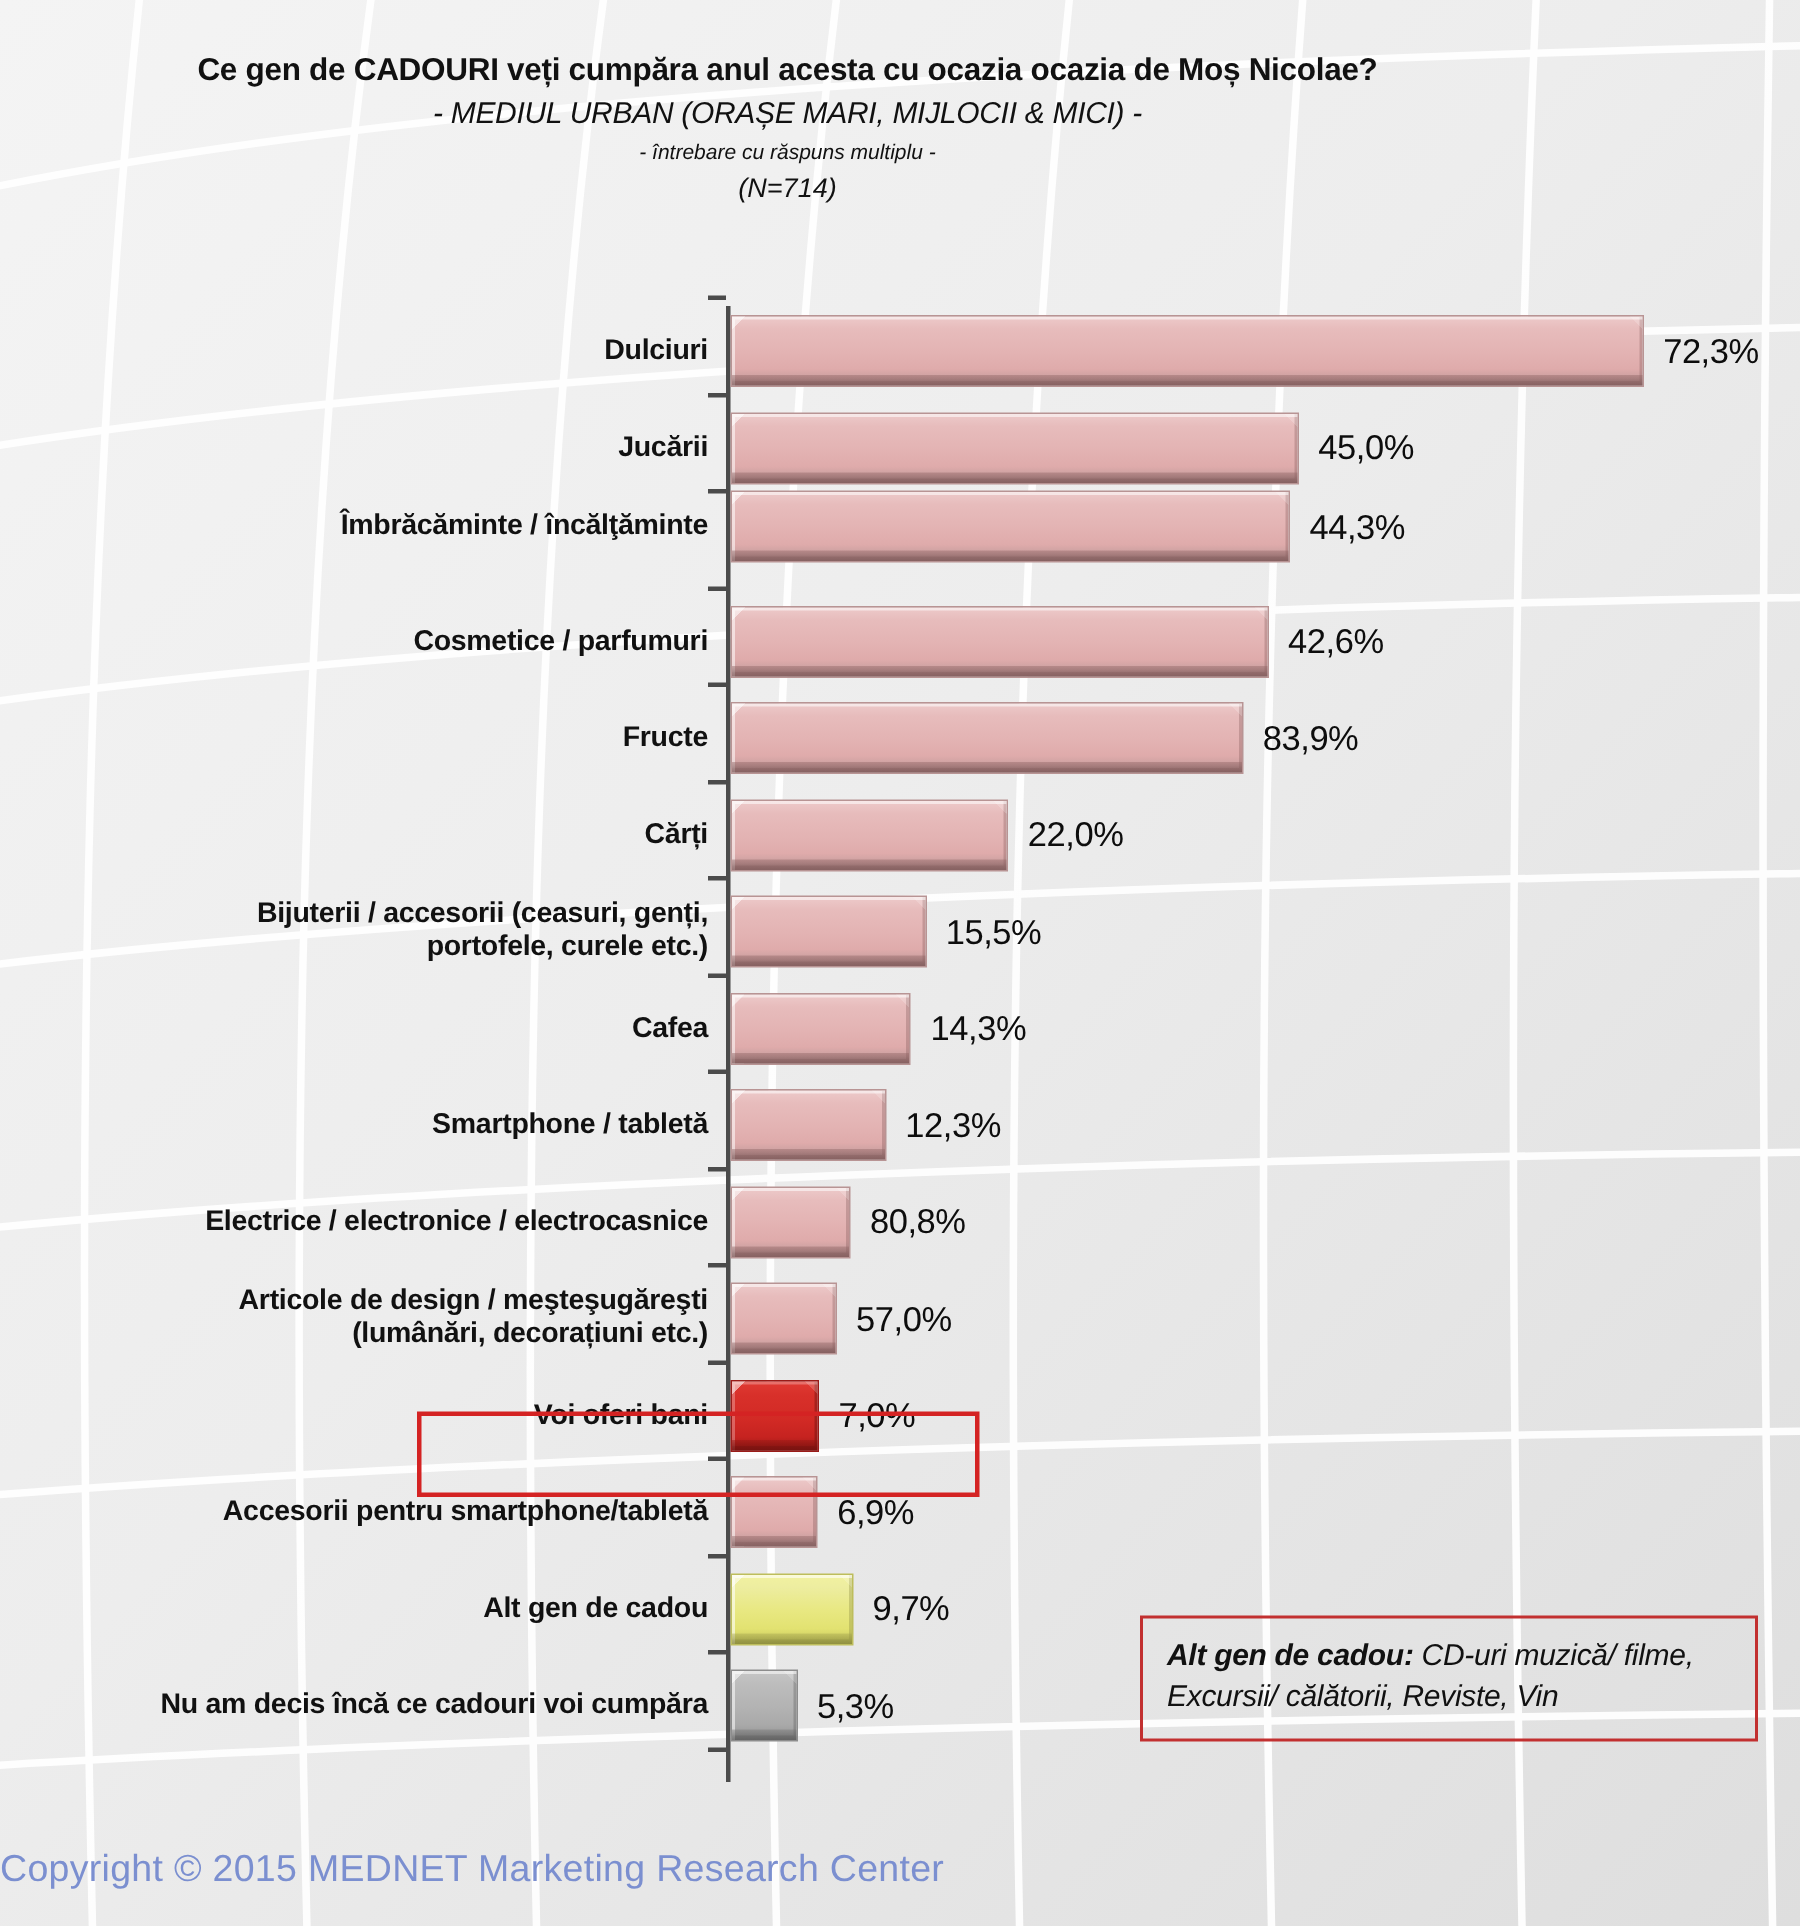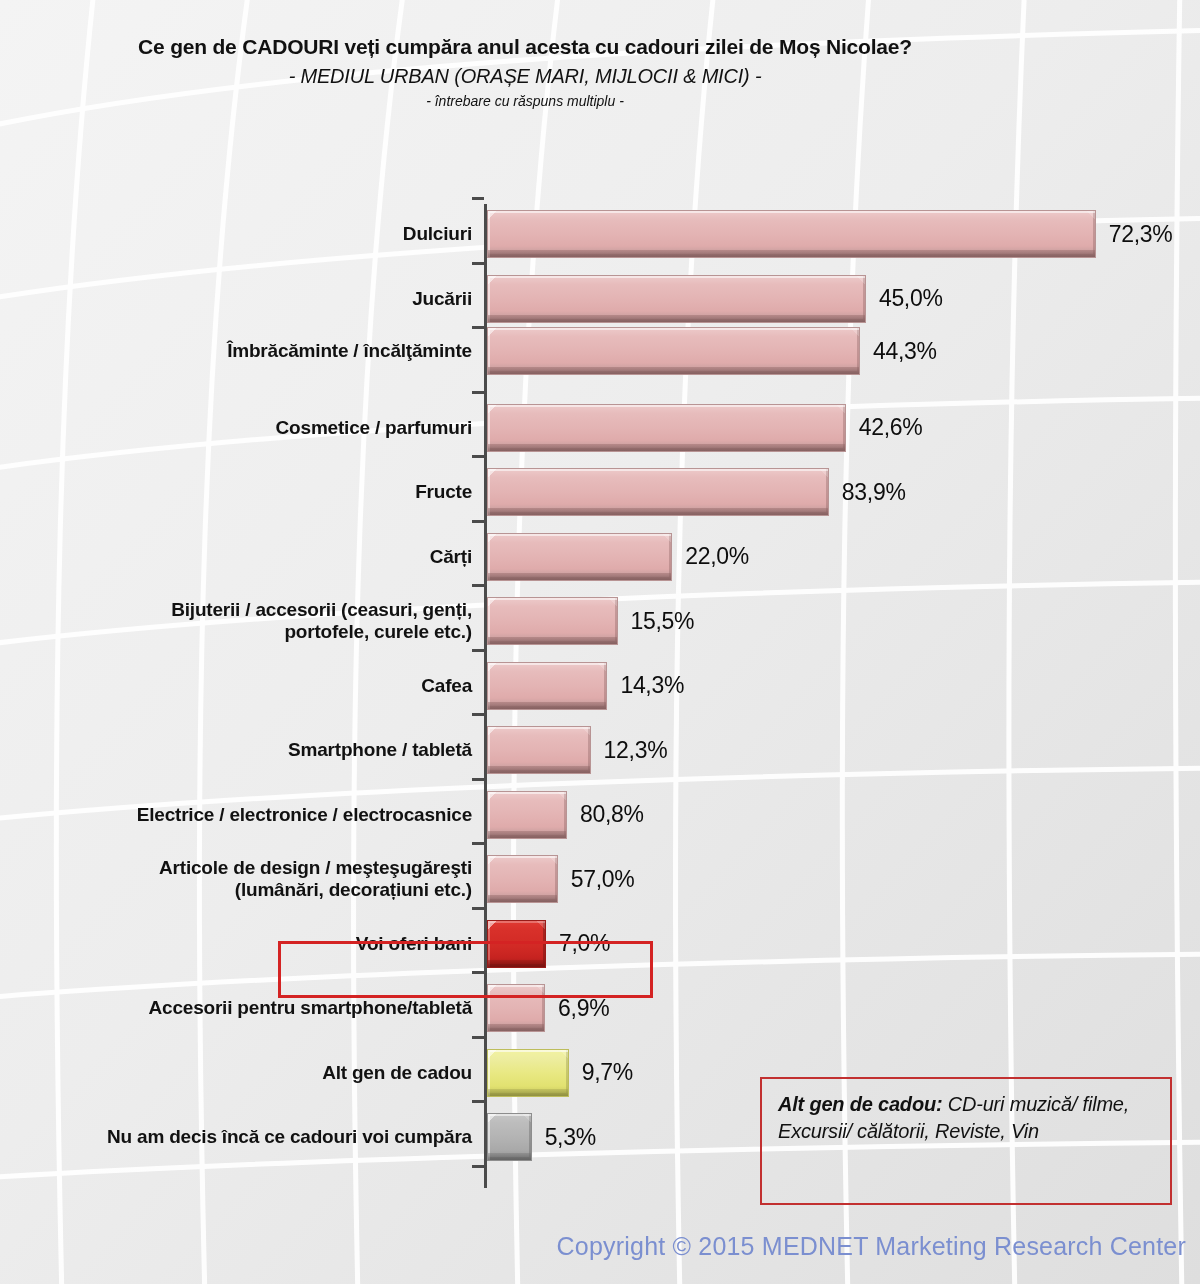--- a/index.html
+++ b/index.html
@@ -214,39 +214,38 @@
     z-index: 5;
     pointer-events: none;
   }
 
   
   #callout {
     position: absolute;
     left: 760px;
     top: 1077px;
     width: 412px;
-    height: 128px;
+    height: 84px;
     border: 2px solid #c23030;
     padding: 12px 14px 10px 16px;
     z-index: 5;
     font-size: 20px;
     font-style: italic;
     line-height: 1.33;
     color: #111;
     letter-spacing: -0.2px;
   }
   #callout b { font-weight: bold; font-style: italic; }
 
   
   #footer {
     position: absolute;
     left: 0;
     top: 1232px;
     width: 1186px;
-    text-align: right;
     font-size: 25px;
     color: #7b8fd0;
     letter-spacing: 0.2px;
     z-index: 6;
     font-family: "Liberation Sans", sans-serif;
   }
 </style>
 </head>
 <body>
 
@@ -276,23 +275,24 @@
       <path d="M -20,300 C 300,248 800,226 1220,218"></path>
       <path d="M -20,470 C 300,424 800,404 1220,398"></path>
       <path d="M -20,645 C 300,606 800,588 1220,582"></path>
       <path d="M -20,820 C 300,788 800,772 1220,768"></path>
       <path d="M -20,998 C 300,972 800,958 1220,954"></path>
       <path d="M -20,1178 C 300,1158 800,1146 1220,1142"></path>
     </g>
   </svg>
 
   <div class="title-block">
-    <div class="title-main">Ce gen de CADOURI  veți cumpăra anul acesta cu cadouri zilei de Moș Nicolae?</div>
+    <div class="title-main">Ce gen de CADOURI  veți cumpăra anul acesta cu ocazia ocazia de Moș Nicolae?</div>
     <div class="title-sub1">- MEDIUL URBAN (ORAȘE MARI, MIJLOCII &amp; MICI) -</div>
     <div class="title-sub2">- întrebare cu răspuns multiplu -</div>
+    <div class="title-sub3">(N=714)</div>
   </div>
 
   <div id="plot">
     <div id="axis-line"></div>
     <div id="ticks">
         <div class="tick" style="top: 1px;"></div>
         <div class="tick" style="top: 65.5px;"></div>
         <div class="tick" style="top: 130px;"></div>
         <div class="tick" style="top: 194.5px;"></div>
         <div class="tick" style="top: 259px;"></div>

